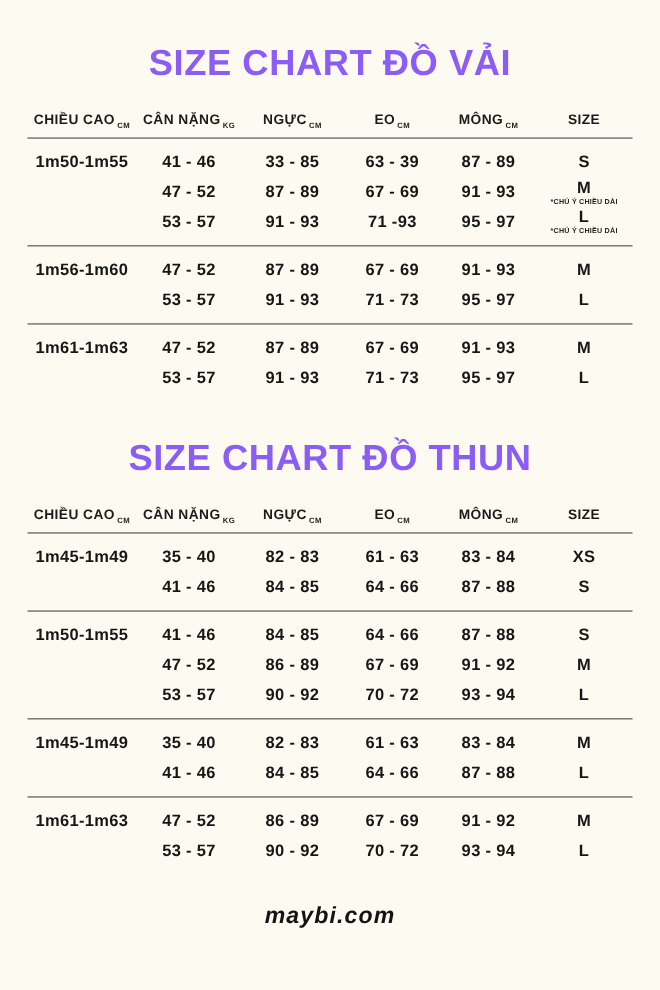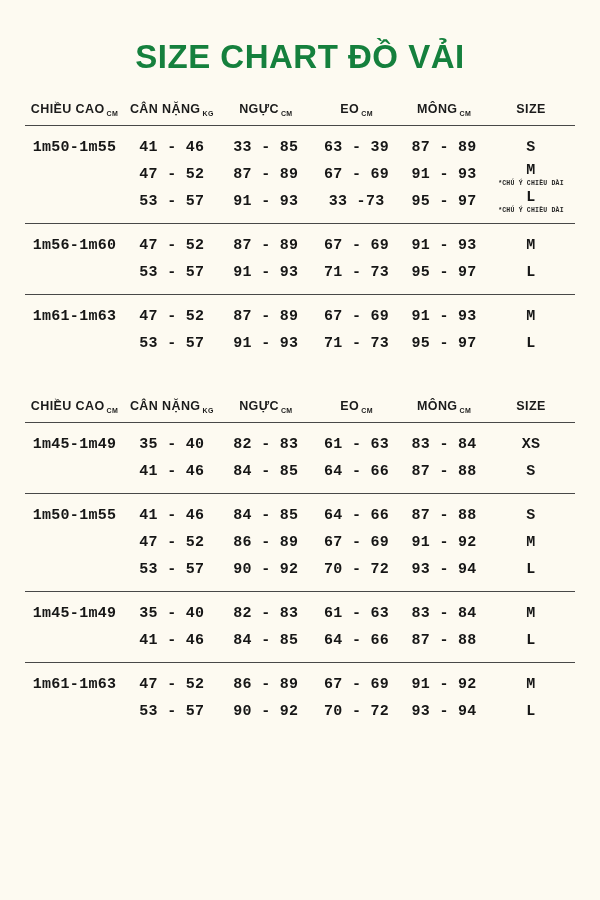--- a/index.html
+++ b/index.html
@@ -13,21 +13,21 @@
     overflow: hidden;
     font-family: "Liberation Sans", sans-serif;
     color: #181818;
   }
   .title {
     margin: 0 0 24px 0;
     text-align: center;
     font-size: 33px;
     font-weight: 800;
     letter-spacing: 0.5px;
-    color: #15803d;
+    color: #8b5cf6;
   }
   .chart-2 { margin-top: 32px; }
   .table { margin: 0 25px; }
   .hrow {
     display: grid;
     grid-template-columns: 18% 17.4% 16.8% 16.2% 15.6% 16%;
     padding: 2px 0 9px 0;
     border-bottom: 1.5px solid #484848;
     align-items: end;
   }
@@ -49,21 +49,20 @@
   .group {
     padding: 8px 0;
     border-bottom: 1.5px solid #484848;
   }
   .group:last-child { border-bottom: none; }
   .row {
     display: grid;
     grid-template-columns: 18% 17.4% 16.8% 16.2% 15.6% 16%;
     align-items: center;
     min-height: 27px;
-    font-family: Liberation Mono, monospace;
   }
   .cell {
     text-align: center;
     font-size: 15px;
     font-weight: 600;
     letter-spacing: 0.3px;
     color: #161616;
     white-space: nowrap;
   }
   .size-cell { display: flex; flex-direction: column; align-items: center; justify-content: center; }
@@ -120,21 +119,21 @@
             <div class="cell">91 - 93</div>
             <div class="cell size-cell">
               <div>M</div>
               <div class="note">*CHÚ Ý CHIỀU DÀI</div>
             </div>
           </div>
           <div class="row">
             <div class="cell"></div>
             <div class="cell">53 - 57</div>
             <div class="cell">91 - 93</div>
-            <div class="cell">33 -73</div>
+            <div class="cell">71 -93</div>
             <div class="cell">95 - 97</div>
             <div class="cell size-cell">
               <div>L</div>
               <div class="note">*CHÚ Ý CHIỀU DÀI</div>
             </div>
           </div>
         </div>
         <div class="group">
           <div class="row">
             <div class="cell">1m56-1m60</div>
@@ -176,20 +175,21 @@
             <div class="cell">95 - 97</div>
             <div class="cell size-cell">
               <div>L</div>
             </div>
           </div>
         </div>
       </div>
   </section>
 
   <section class="chart chart-2">
+    <h1 class="title">SIZE CHART ĐỒ THUN</h1>
     <div class="table">
         <div class="hrow">
           <div class="hcell"><span>CHIỀU CAO</span><span class="unit">CM</span></div>
           <div class="hcell"><span>CÂN NẶNG</span><span class="unit">KG</span></div>
           <div class="hcell"><span>NGỰC</span><span class="unit">CM</span></div>
           <div class="hcell"><span>EO</span><span class="unit">CM</span></div>
           <div class="hcell"><span>MÔNG</span><span class="unit">CM</span></div>
           <div class="hcell"><span>SIZE</span></div>
         </div>
         <div class="group">
@@ -286,14 +286,15 @@
             <div class="cell">70 - 72</div>
             <div class="cell">93 - 94</div>
             <div class="cell size-cell">
               <div>L</div>
             </div>
           </div>
         </div>
       </div>
   </section>
 
+  <div class="footer">maybi.com</div>
 
 </div>
 
 </body></html>

